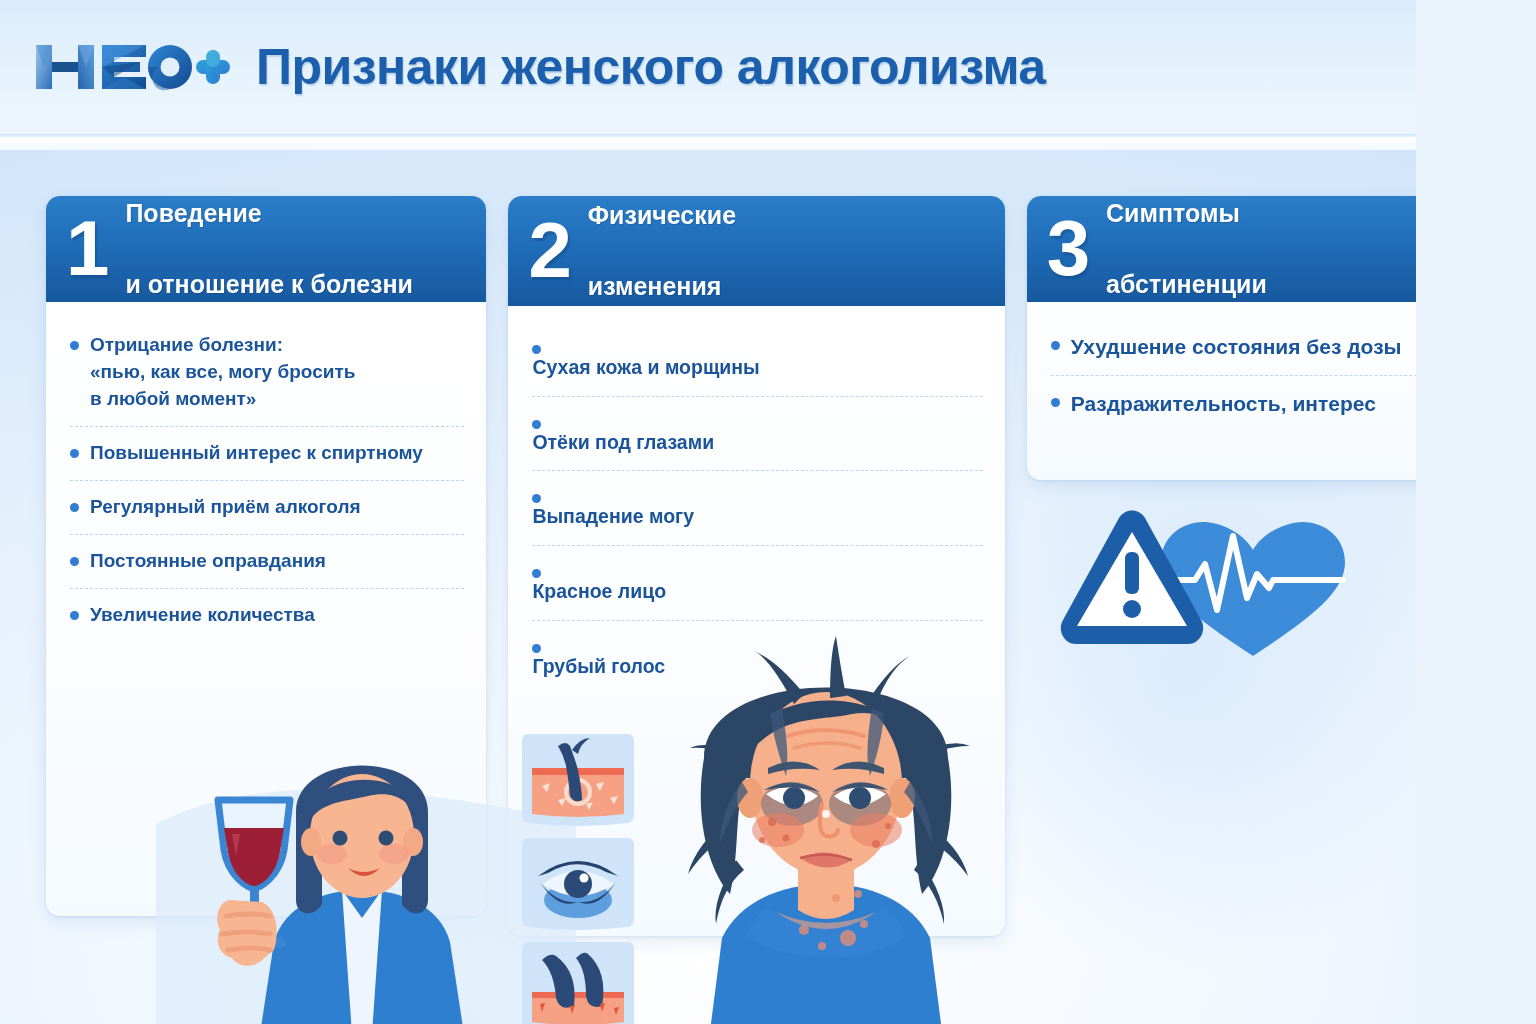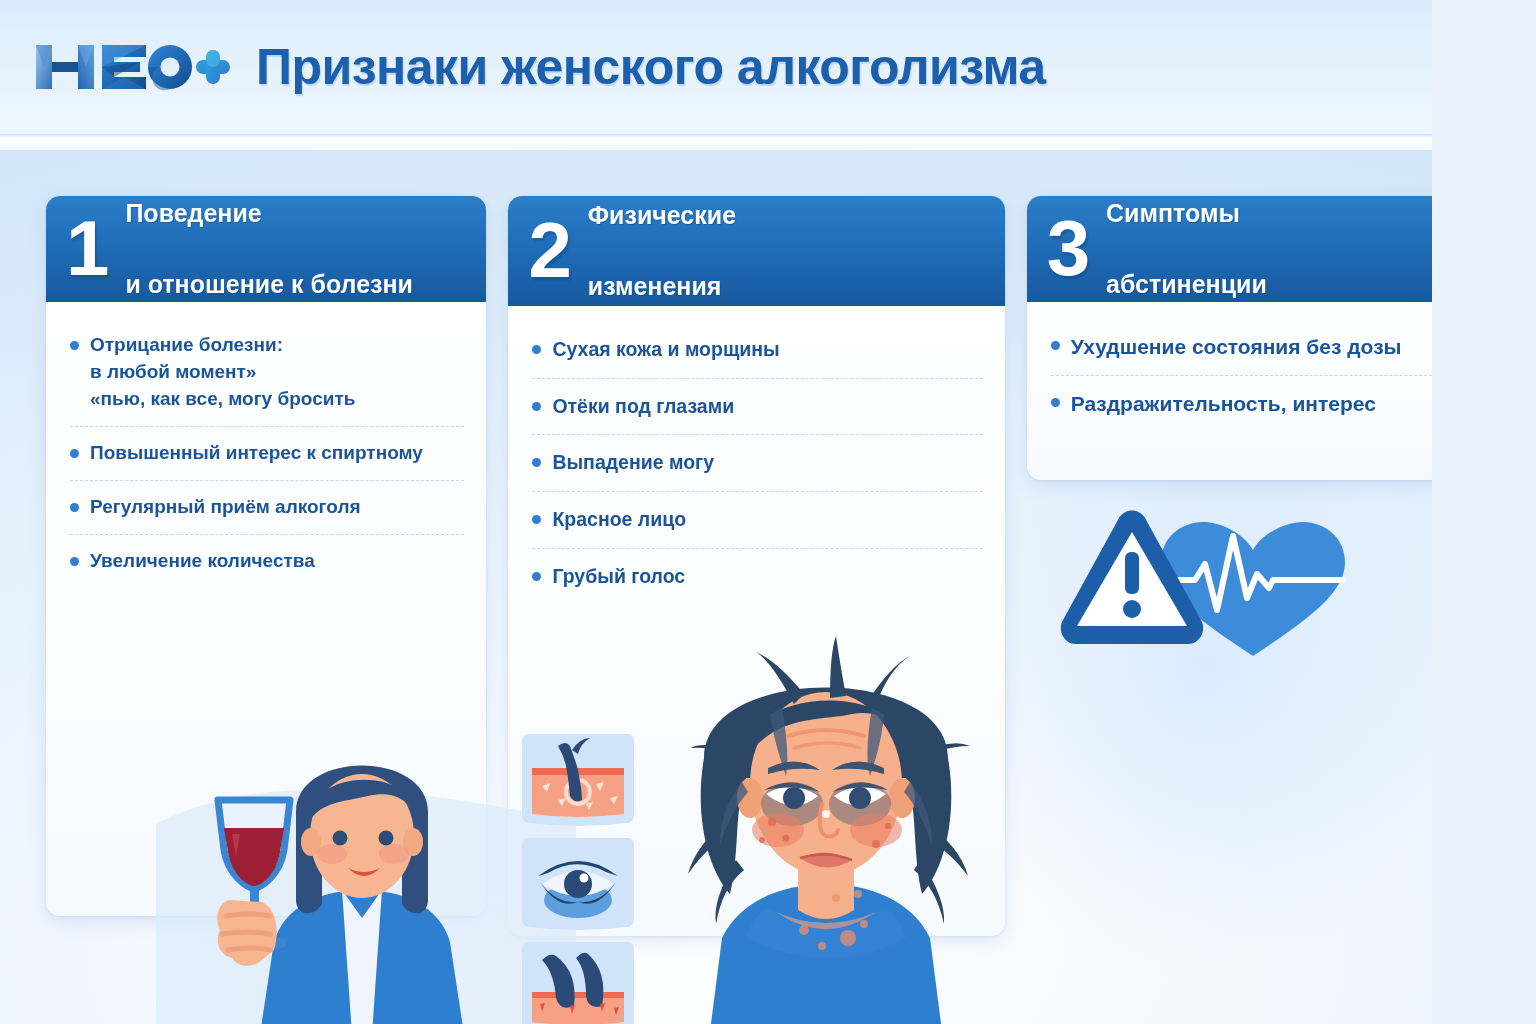--- a/index.html
+++ b/index.html
@@ -14,21 +14,20 @@
     background: #eaf3fc;
   }
 
   #page {
     position: relative;
     width: 1416px;
     height: 1024px;
     overflow: hidden;
     background:
       radial-gradient(120% 90% at 50% 92%, #ffffff 0%, #f4f9ff 28%, #e4f0fc 62%, #cfe4fa 100%);
-    padding-left: 16px;
   }
 
   
   .bg-wash-left {
     position: absolute;
     left: -60px; top: 300px;
     width: 640px; height: 760px;
     background: radial-gradient(closest-side, rgba(193,221,248,.55), rgba(193,221,248,0) 75%);
     pointer-events: none;
   }
@@ -155,21 +154,21 @@
     flex: 0 0 auto;
     margin: 9px 11px 0 0;
   }
   .bullet-text {
     font-size: 19px;
     color: #1a549a;
     line-height: 1.42;
     font-weight: 600;
   }
   .card.c2 .bullet-text { font-weight: bold; font-size: 19.5px; }
-  .card.c2 .bullet-item { padding-bottom: 14px; margin-bottom: 14px; }
+  .card.c2 .bullet-item { padding-bottom: 14px; margin-bottom: 14px; flex-direction: column; }
   .card.c3 .bullet-text { font-weight: 600; font-size: 21px; }
   .card.c1 .bullet-text .ql { display: block; }
 
   
   .illus { position: absolute; z-index: 1; }
   #illus-1 { left: 110px; bottom: -118px; width: 420px; height: 330px; }
   #illus-2-icons { left: 6px; bottom: -92px; width: 128px; height: 300px; z-index: 2; }
   #illus-2-woman { left: 118px; bottom: -142px; width: 400px; height: 470px; }
   #illus-3 { left: 30px; top: 310px; width: 290px; height: 160px; }
 </style>
@@ -246,31 +245,35 @@
           <span class="l1">Поведение</span>
           <span class="l2">и отношение к болезни</span>
         </div>
       </div>
       <div class="card-body">
         <ul class="bullet-list">
           <li class="bullet-item">
             <span class="dot"></span>
             <span class="bullet-text">
               <span>Отрицание болезни:</span>
+              <span class="ql">«пью, как все, могу бросить</span>
               <span class="ql">в любой момент»</span>
-              <span class="ql">«пью, как все, могу бросить</span>
             </span>
           </li>
           <li class="bullet-item">
             <span class="dot"></span>
             <span class="bullet-text">Повышенный интерес к спиртному</span>
           </li>
           <li class="bullet-item">
             <span class="dot"></span>
             <span class="bullet-text">Регулярный приём алкоголя</span>
+          </li>
+          <li class="bullet-item">
+            <span class="dot"></span>
+            <span class="bullet-text">Постоянные оправдания</span>
           </li>
           <li class="bullet-item">
             <span class="dot"></span>
             <span class="bullet-text">Увеличение количества</span>
           </li>
         </ul>
       </div>
 
       <svg class="illus" id="illus-1" viewBox="0 0 420 330">
         <path d="M0 120 C90 72 230 76 420 118 L420 330 L0 330 Z" fill="#dcecfb" opacity=".75"></path>

